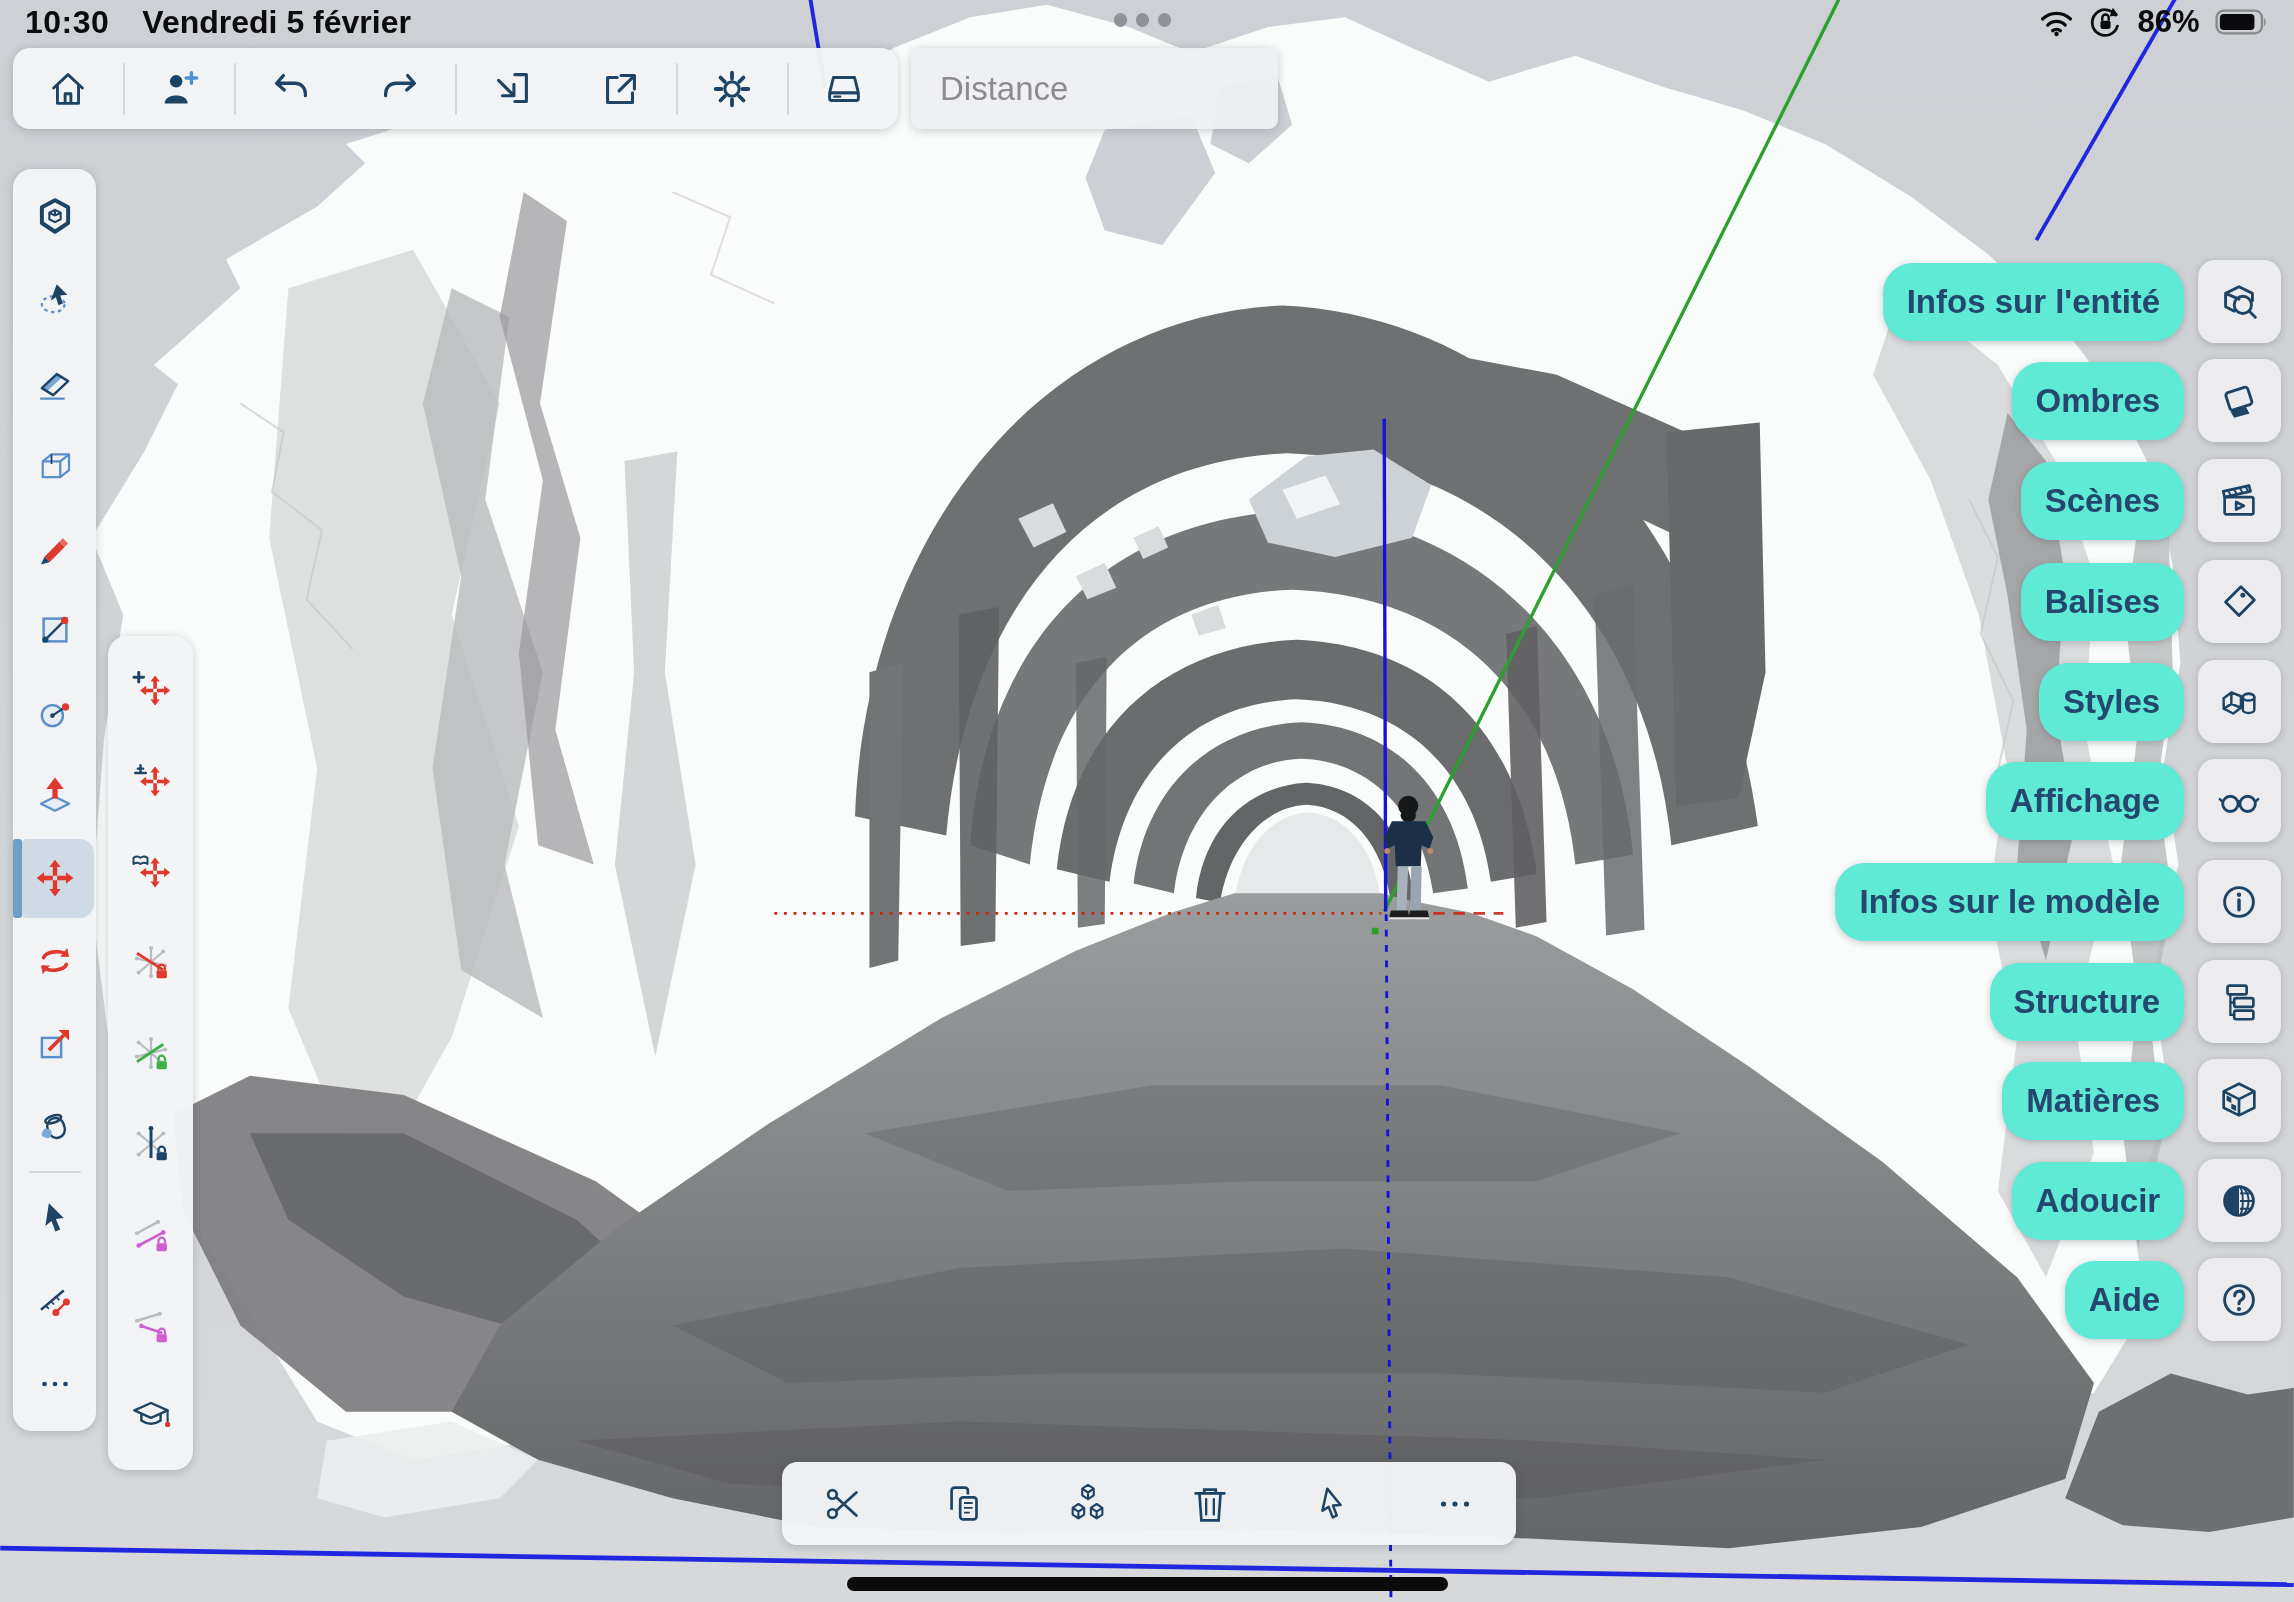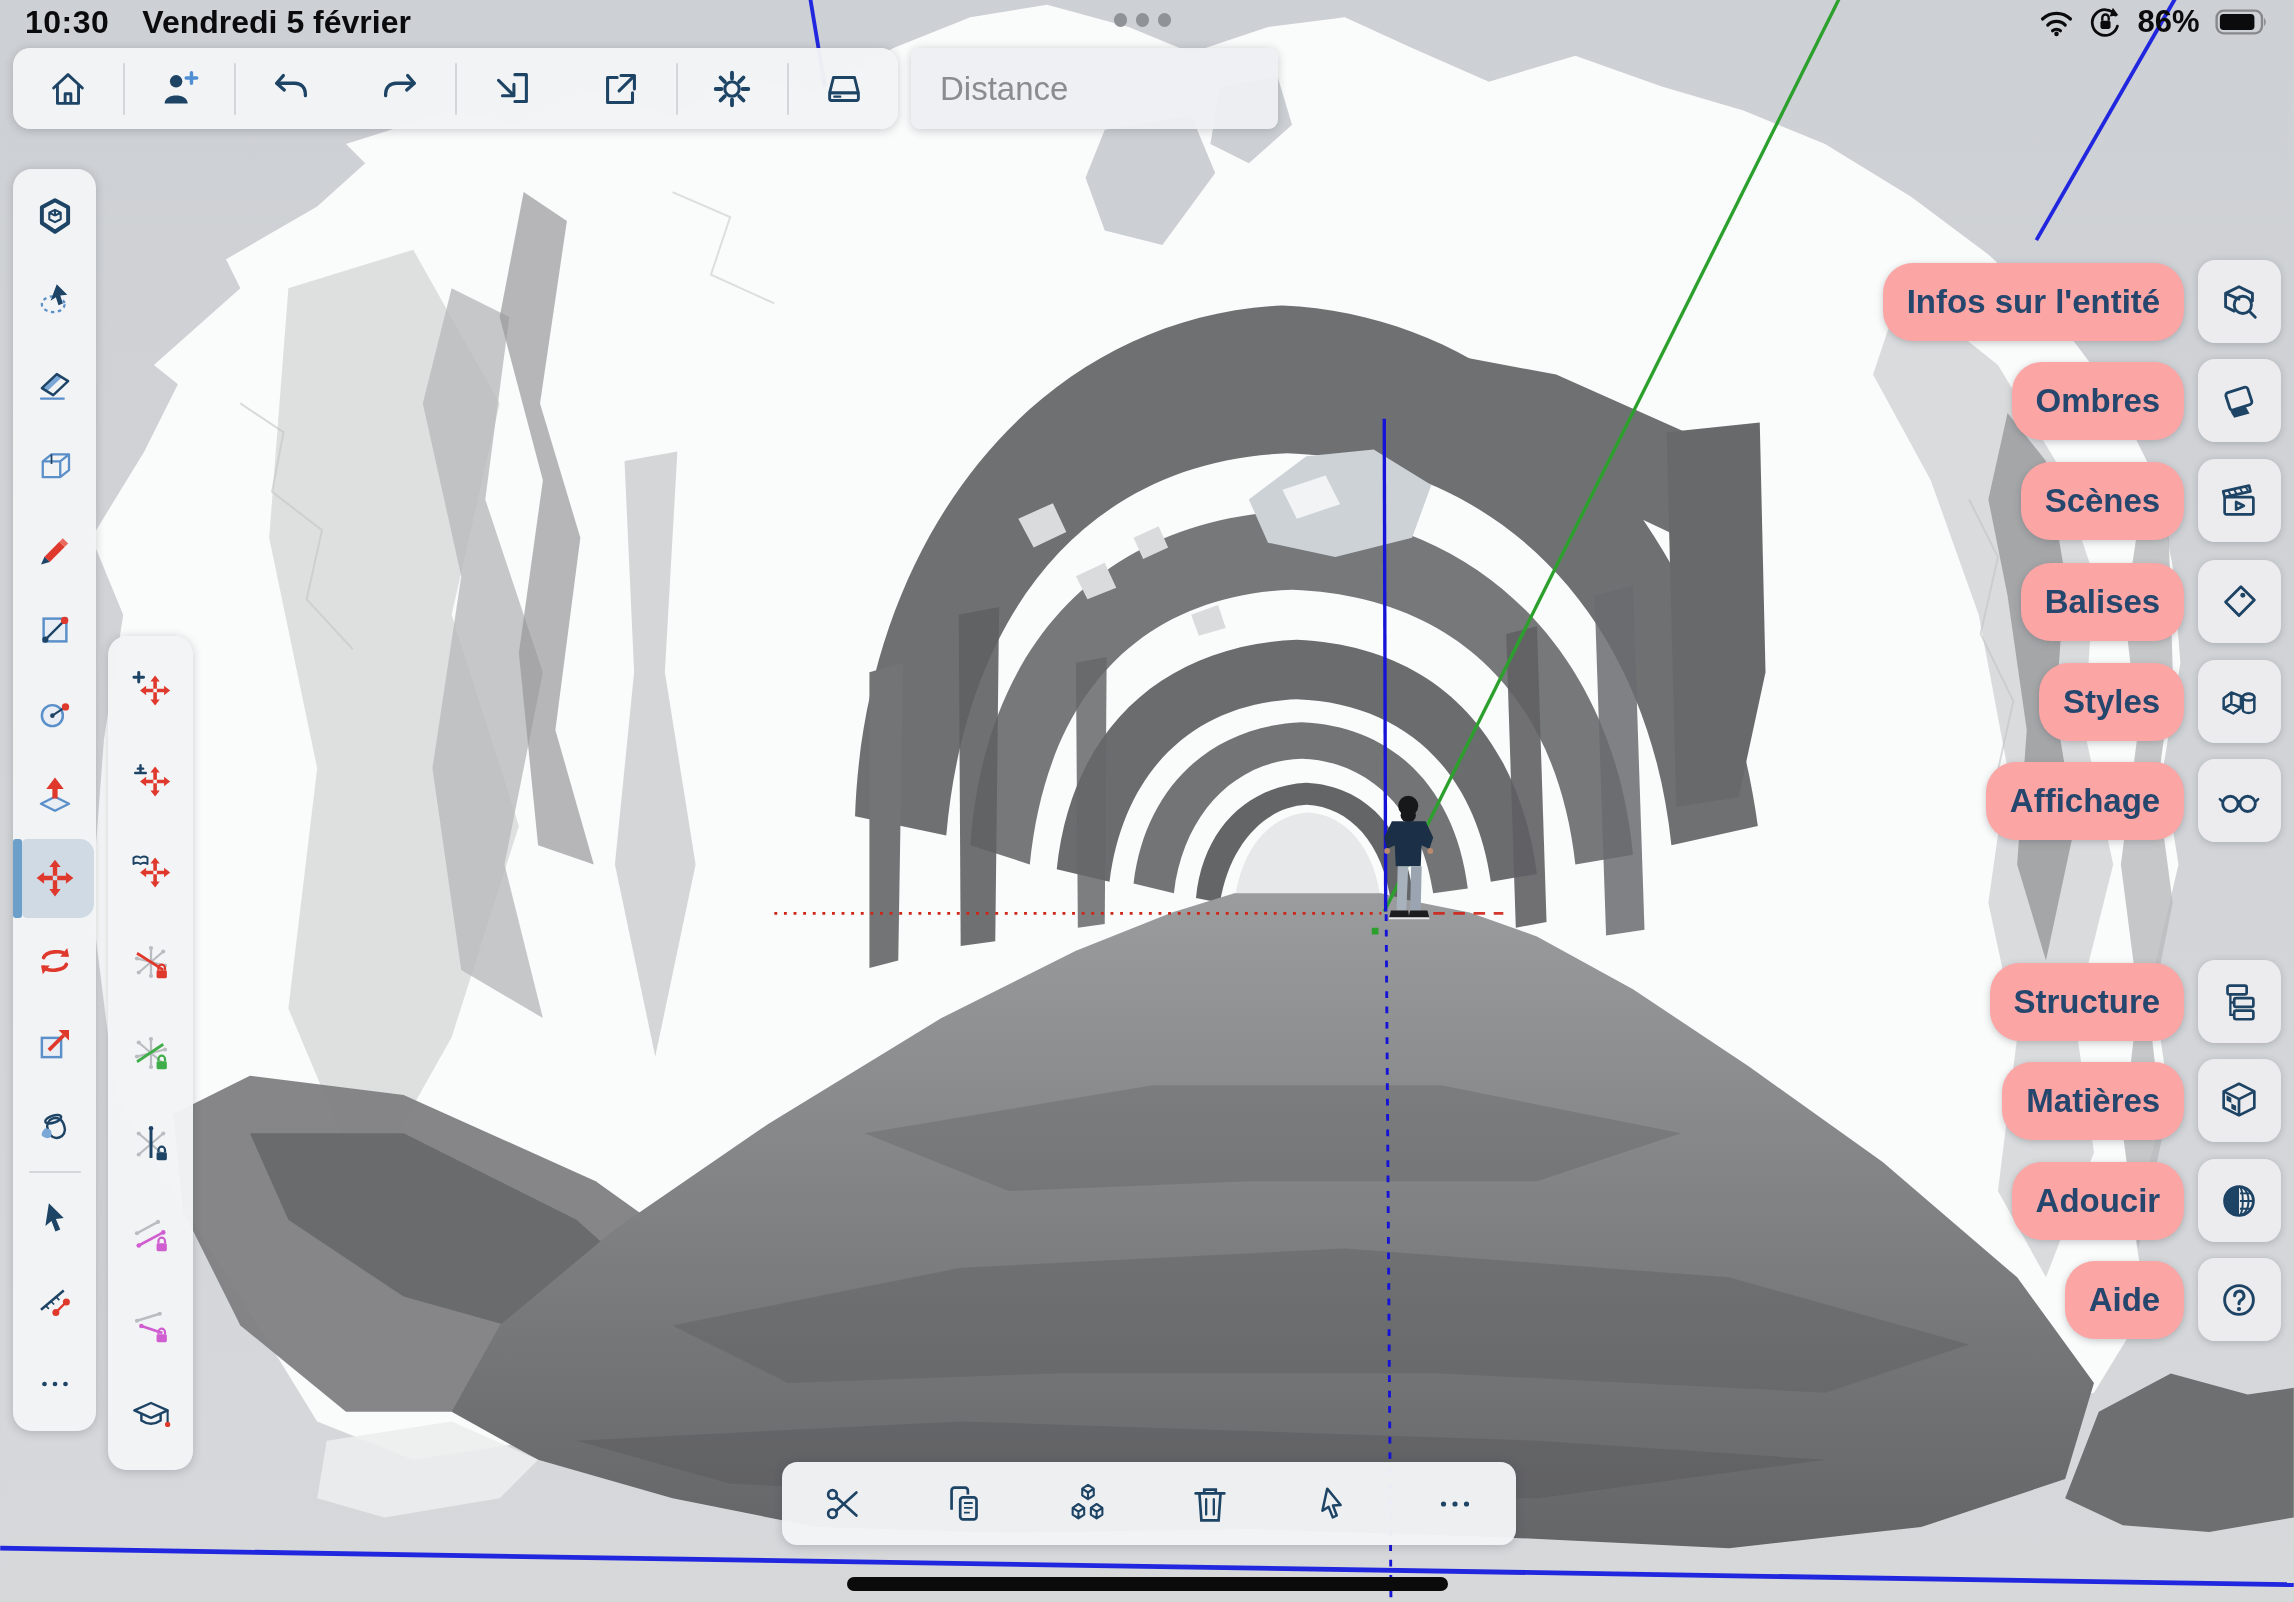--- a/index.html
+++ b/index.html
@@ -36,21 +36,21 @@
   .hdiv{height:1.9px;background:#d5d6da;margin:3.8px 15.4px;border-radius:1px}
   .cell .selbar{position:absolute;left:0;top:1.9px;bottom:1.9px;width:8.6px;background:#6d9fcb;border-radius:2.9px}
   .cell .selbg{position:absolute;left:8.6px;right:2.9px;top:1.9px;bottom:1.9px;background:#cfdae4;border-radius:4.8px 14.4px 14.4px 4.8px}
   .cell svg{position:relative}
   
   .tb-move{left:108px;top:636px;width:85px;height:834px;border-radius:19px;
     display:flex;flex-direction:column;padding:7.7px 0;box-sizing:border-box}
   .tb-move .cell{flex:1;display:flex;align-items:center;justify-content:center;cursor:pointer}
   
   .rrow{position:absolute;right:13.4px;height:83px;display:flex;align-items:center;gap:13.4px;z-index:5}
-  .pill{height:60px;border-radius:30px;background:#fca5a5;box-shadow:0 1.9px 7.7px rgba(40,50,60,.25);
+  .pill{height:60px;border-radius:30px;background:#5eead4;box-shadow:0 1.9px 7.7px rgba(40,50,60,.25);
     display:flex;align-items:center;padding:9px 24px;font-size:33px;font-weight:700;color:#25476d;
     white-space:nowrap;cursor:pointer}
   .sqbtn{width:83px;height:83px;border-radius:17.3px;background:rgba(236,236,238,.97);
     box-shadow:0 1.9px 7.7px rgba(40,50,60,.22);display:flex;align-items:center;justify-content:center;cursor:pointer}
   
   .tb-bottom{left:782px;top:1462px;width:734px;height:83px;border-radius:15.4px;display:flex}
   .tb-bottom .cell{flex:1;display:flex;align-items:center;justify-content:center;cursor:pointer}
   
   .homebar{position:absolute;left:847px;top:1577px;width:601px;height:14.4px;border-radius:7.7px;
     background:#0b0b0c;z-index:9;cursor:pointer}
@@ -546,20 +546,30 @@
 <div class="rrow" style="top:759px">
   <div class="pill">Affichage</div>
   <div class="sqbtn">
     <svg class="ic" viewBox="0 0 48 48" stroke="#1d4365" stroke-width="3" fill="none" stroke-linecap="round">
       <circle cx="15" cy="27" r="8"></circle>
           <circle cx="33" cy="27" r="8"></circle>
       <path d="M23 25 q1 -2 2 0 M7 25 l-3 -3 M41 25 l3 -3" stroke-width="2.6"></path>
         </svg>
   </div>
 </div>
+<div class="rrow" style="top:860px">
+  <div class="pill">Infos sur le modèle</div>
+  <div class="sqbtn">
+    <svg class="ic" viewBox="0 0 48 48" stroke="#1d4365" fill="none">
+      <circle cx="24" cy="24" r="15" stroke-width="3"></circle>
+      <path d="M24 22 V32" stroke-width="3.6" stroke-linecap="round"></path>
+      <circle cx="24" cy="16.5" r="2.3" fill="#1d4365" stroke="none"></circle>
+        </svg>
+  </div>
+</div>
 <div class="rrow" style="top:960px">
   <div class="pill">Structure</div>
   <div class="sqbtn">
     <svg class="ic" viewBox="0 0 48 48" stroke="#1d4365" stroke-width="2.8" fill="none">
       <rect x="12" y="7" width="20" height="9" rx="2"></rect>
           <rect x="19" y="20" width="20" height="9" rx="2"></rect>
           <rect x="19" y="33" width="20" height="9" rx="2"></rect>
       <path d="M15 16 V37.5 H19 M15 24.5 H19" stroke-width="2.4"></path>
         </svg>
   </div>

